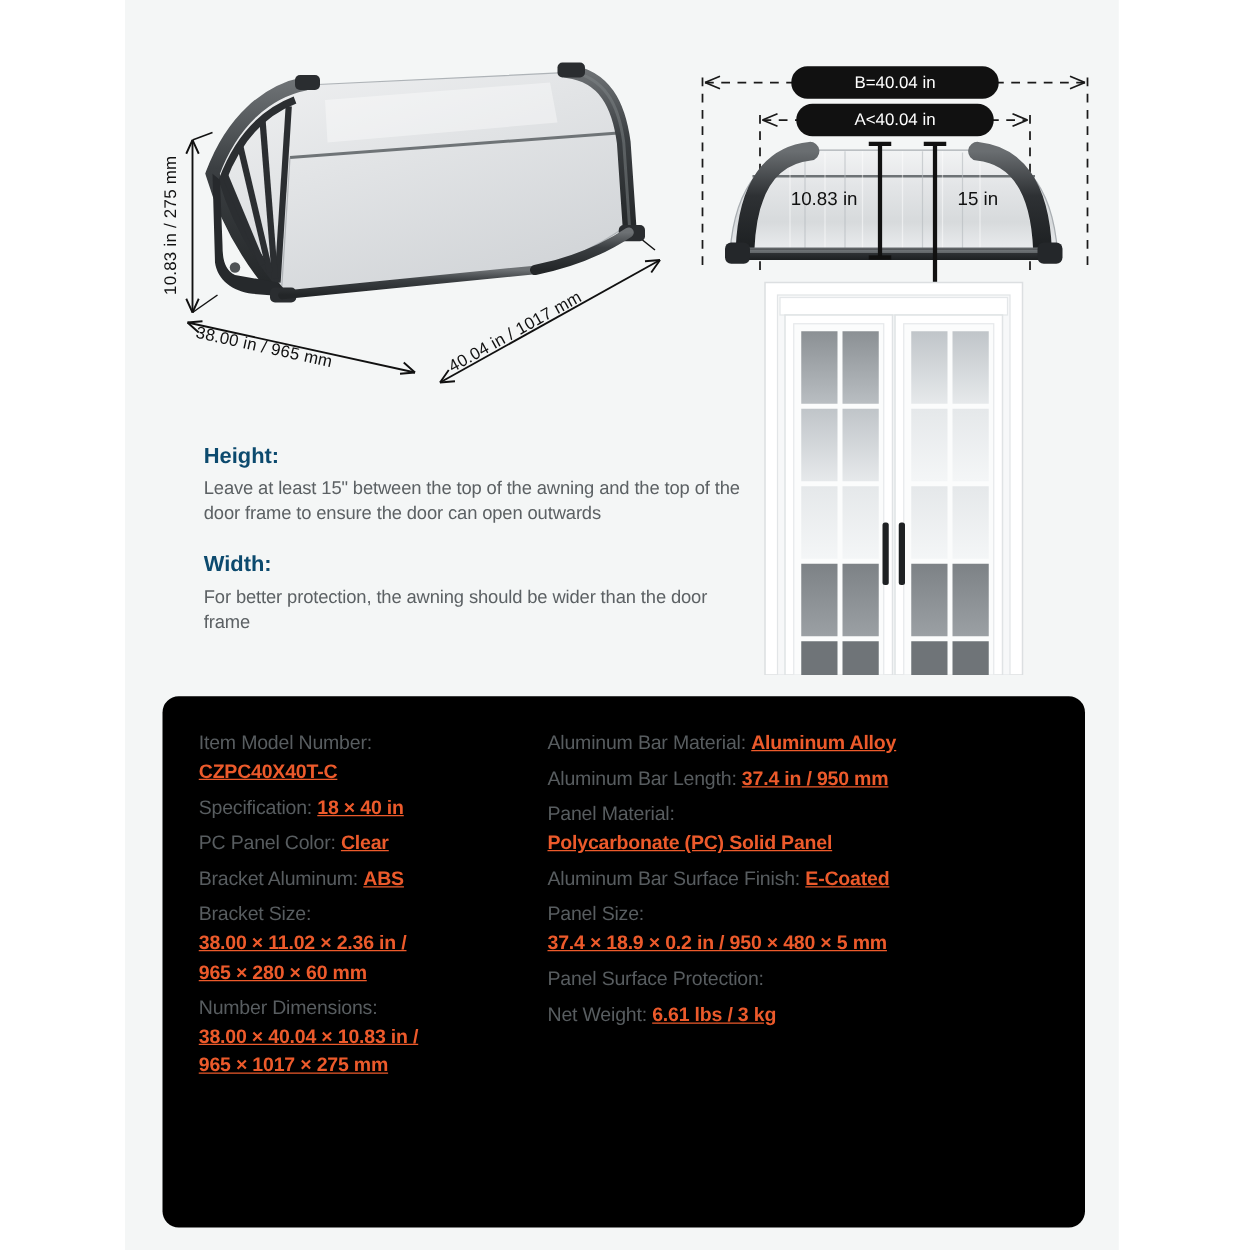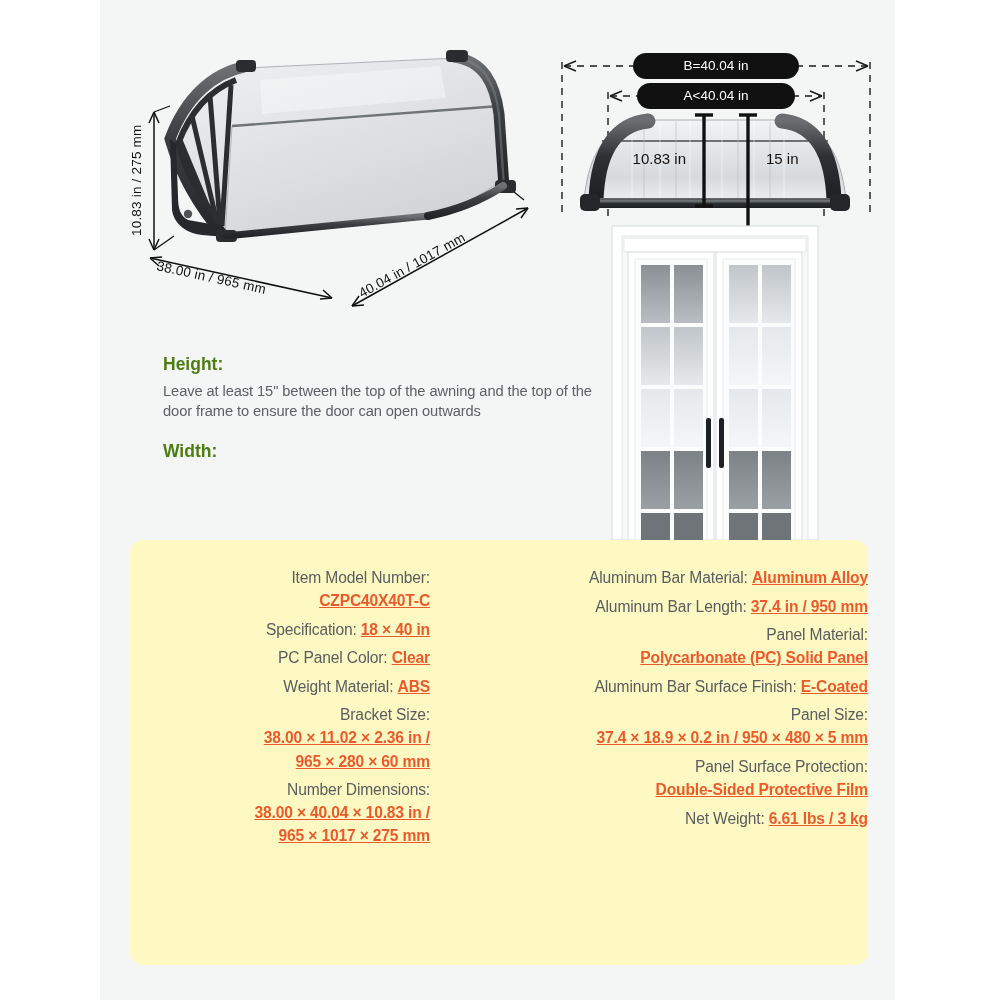--- a/index.html
+++ b/index.html
@@ -22,27 +22,27 @@
   
   #front{position:absolute;left:440px;top:40px;width:350px;height:500px;}
   #front svg{display:block;}
 
   .pill{fill:#111111;}
   .pilltxt{font-family:"Liberation Sans",sans-serif;font-size:13.5px;fill:#ffffff;font-weight:400;}
   .meas{font-family:"Liberation Sans",sans-serif;font-size:15px;fill:#111111;}
 
   
   #notes{position:absolute;left:163px;top:354px;width:430px;}
-  .note-h{font-size:17.5px;font-weight:bold;color:#4d7c0f;margin:0 0 5px 0;line-height:1.25;}
+  .note-h{font-size:17.5px;font-weight:bold;color:#0c4a6e;margin:0 0 5px 0;line-height:1.25;}
   .note-p{font-size:14.7px;color:#5c6164;margin:0 0 19px 0;line-height:1.40;letter-spacing:-0.1px;}
   .note-p.last{margin-bottom:0;}
 
   
-  #card{position:absolute;left:130px;top:540px;width:738px;height:425px;
-        background:#fef9c3;border-radius:13px;text-align:right;}
+  #card{position:absolute;left:130px;top:557px;width:738px;height:425px;
+        background:#000000;border-radius:13px;}
   #cardinner{position:absolute;left:0;top:0;width:738px;height:425px;padding:26px 0 0 0;box-sizing:border-box;}
 
   .cols{display:flex;}
   .col{box-sizing:border-box;}
   .col-l{width:300px;padding-left:29px;}
   .col-r{width:438px;padding-left:8px;}
 
   .spec{font-size:15.6px;color:#585d60;line-height:1.48;margin:0 0 5.5px 0;letter-spacing:-0.15px;}
   .spec:last-child{margin-bottom:0;}
   .v{color:#ec5a2b;font-weight:bold;text-decoration:underline;}
@@ -291,42 +291,43 @@
           </g>
         </g>
       </svg>
     </div>
   </div>
 
   <div id="notes">
     <p class="note-h">Height:</p>
     <p class="note-p">Leave at least 15" between the top of the awning and the top of the door frame to ensure the door can open outwards</p>
     <p class="note-h">Width:</p>
+    <p class="note-p last">For better protection, the awning should be wider than the door frame</p>
   </div>
 
   <div id="card">
     <div id="cardinner">
       <div class="cols">
 
         <div class="col col-l">
           <p class="spec"><span>Item Model Number:</span><span class="v blk">CZPC40X40T-C</span></p>
           <p class="spec"><span>Specification:</span> <span class="v">18 × 40 in</span></p>
           <p class="spec"><span>PC Panel Color:</span> <span class="v">Clear</span></p>
-          <p class="spec"><span>Weight Material:</span> <span class="v">ABS</span></p>
+          <p class="spec"><span>Bracket Aluminum:</span> <span class="v">ABS</span></p>
           <p class="spec"><span>Bracket Size:</span><span class="v blk">38.00 × 11.02 × 2.36 in /</span><span class="v blk">965 × 280 × 60 mm</span></p>
           <p class="spec"><span>Number Dimensions:</span><span class="v blk">38.00 × 40.04 × 10.83 in /</span><span class="v blk">965 × 1017 × 275 mm</span></p>
         </div>
 
         <div class="col col-r">
           <p class="spec"><span>Aluminum Bar Material:</span> <span class="v">Aluminum Alloy</span></p>
           <p class="spec"><span>Aluminum Bar Length:</span> <span class="v">37.4 in / 950 mm</span></p>
           <p class="spec"><span>Panel Material:</span><span class="v blk">Polycarbonate (PC) Solid Panel</span></p>
           <p class="spec"><span>Aluminum Bar Surface Finish:</span> <span class="v">E-Coated</span></p>
           <p class="spec"><span>Panel Size:</span><span class="v blk">37.4 × 18.9 × 0.2 in / 950 × 480 × 5 mm</span></p>
-          <p class="spec"><span>Panel Surface Protection:</span><span class="v blk">Double-Sided Protective Film</span></p>
+          <p class="spec"><span>Panel Surface Protection:</span></p>
           <p class="spec"><span>Net Weight:</span> <span class="v">6.61 lbs / 3 kg</span></p>
         </div>
       </div>
 
     </div>
   </div>
 
 </div>
 
 </body></html>

